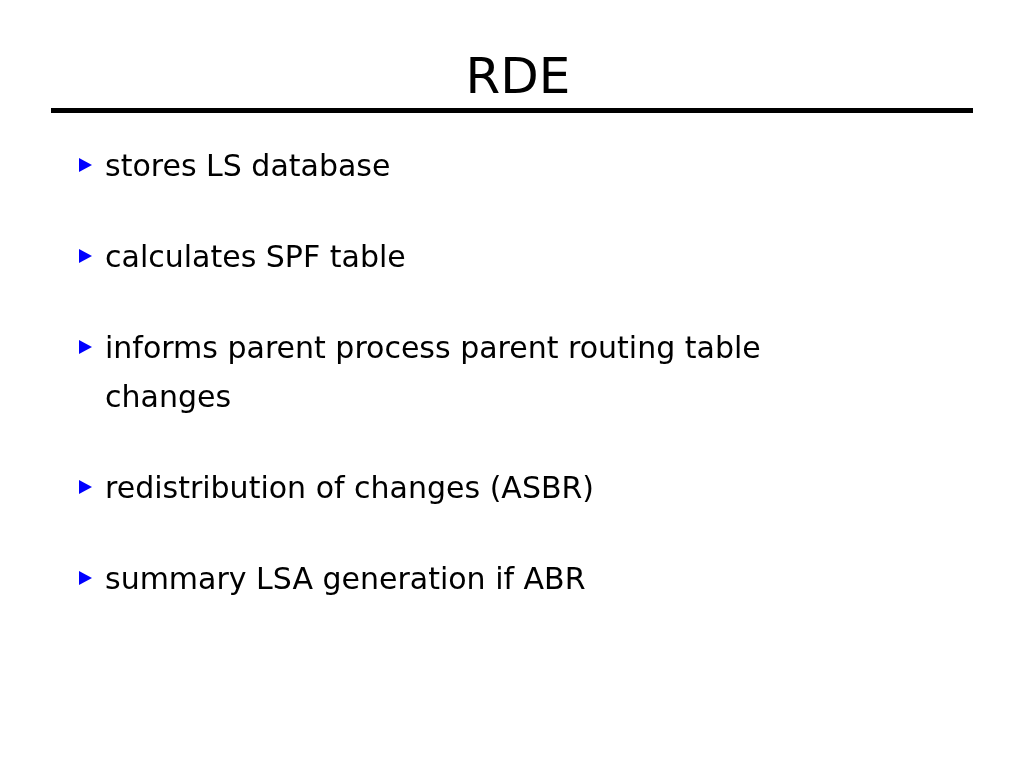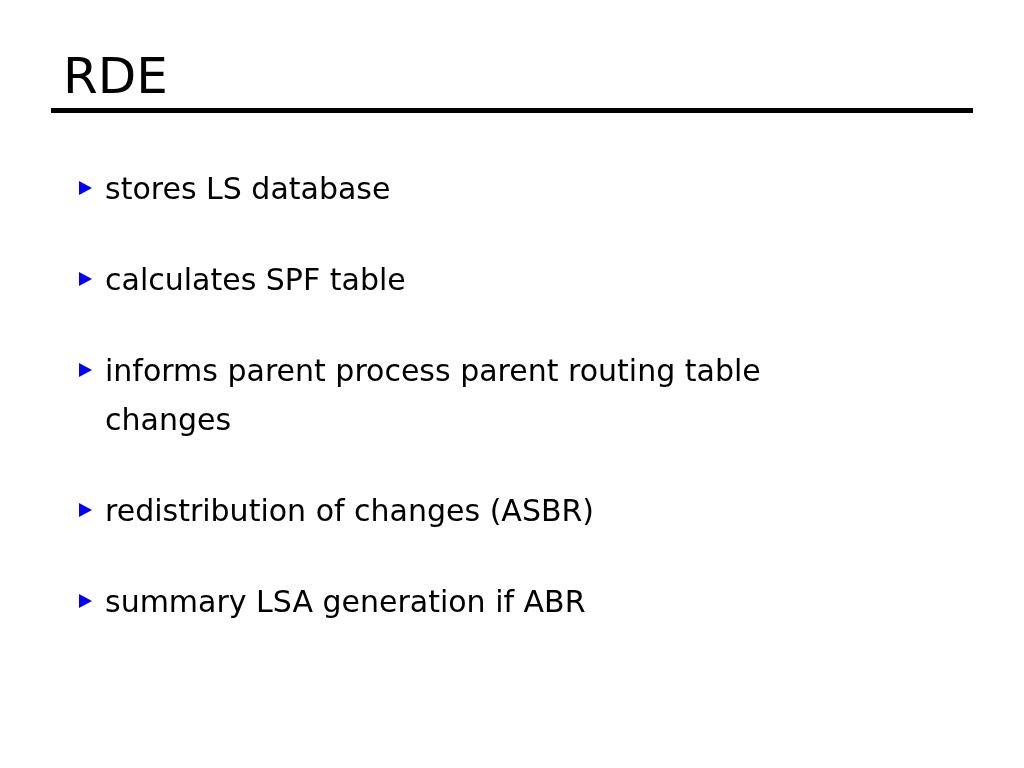--- a/index.html
+++ b/index.html
@@ -32,34 +32,35 @@
 
   #slide-title {
     font-size: 50px;
     line-height: 56px;
     color: #000000;
     font-weight: 400;
     letter-spacing: 0px;
     white-space: nowrap;
     padding-left: 12px;
     margin: 0;
+    text-align: center;
   }
 
   #title-rule {
     margin-top: 4px;
     width: 922px;
     height: 5px;
     background: #000000;
   }
 
   
   #bullet-list {
     position: absolute;
     left: 79px;
-    top: 164px;
+    top: 141px;
     width: 880px;
     margin: 0;
     padding: 0;
     list-style: none;
   }
 
   .bullet-item {
     position: relative;
     padding-left: 26px;
     margin: 0 0 42px 0;

